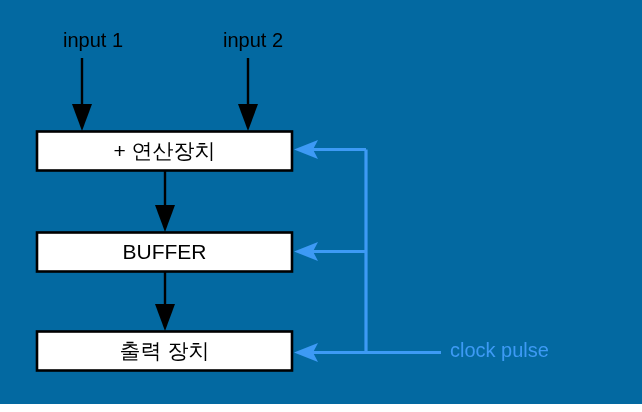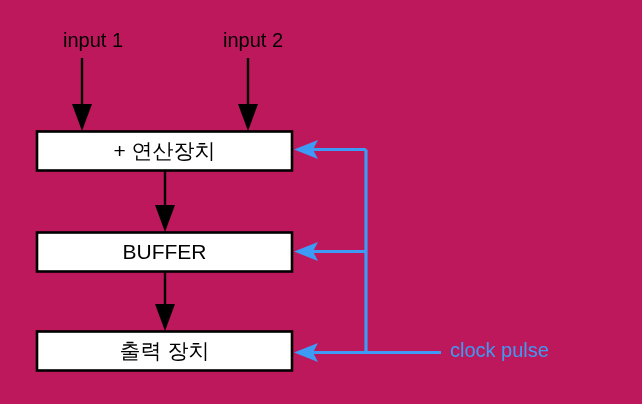--- a/index.html
+++ b/index.html
@@ -7,21 +7,21 @@
     padding: 0;
     background: #ffffff;
   }
   body {
     font-family: "Liberation Sans", "DejaVu Sans", sans-serif;
   }
   #canvas {
     position: relative;
     width: 642px;
     height: 404px;
-    background: #be185d;
+    background: #0369a1;
     overflow: hidden;
   }
   #diagram-svg {
     position: absolute;
     left: 0;
     top: 0;
     width: 642px;
     height: 412px;
     display: block;
   }

